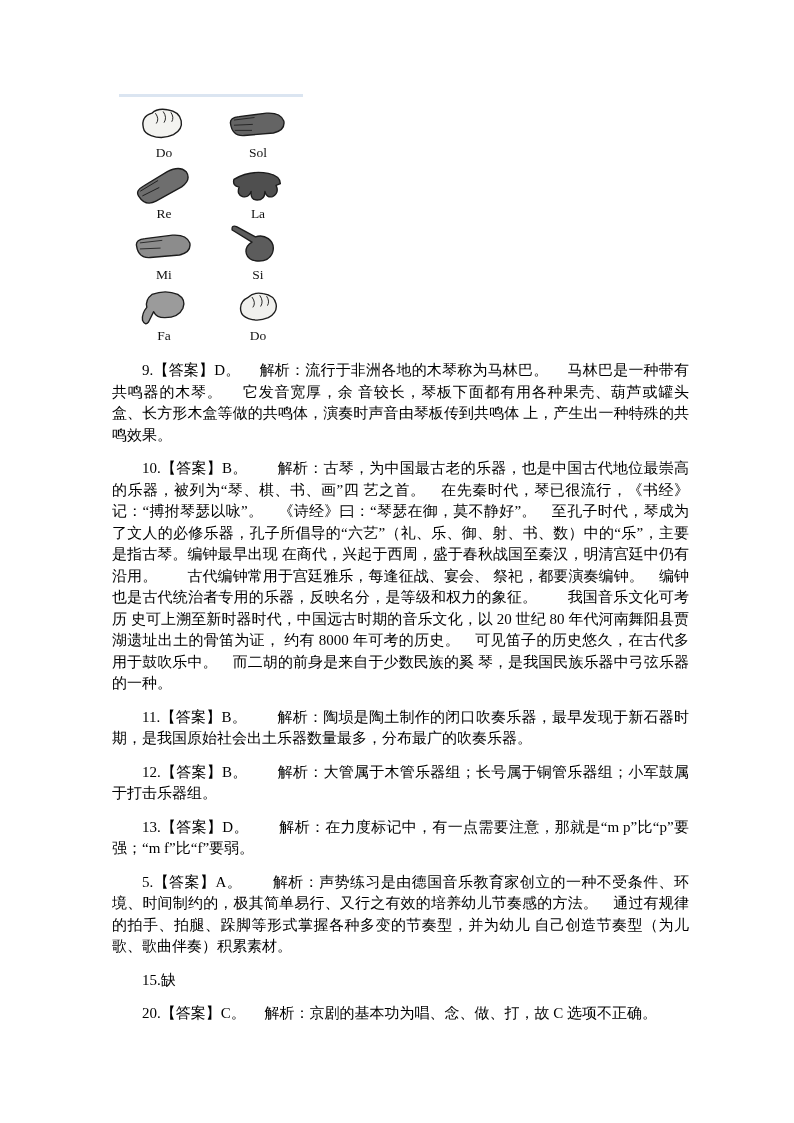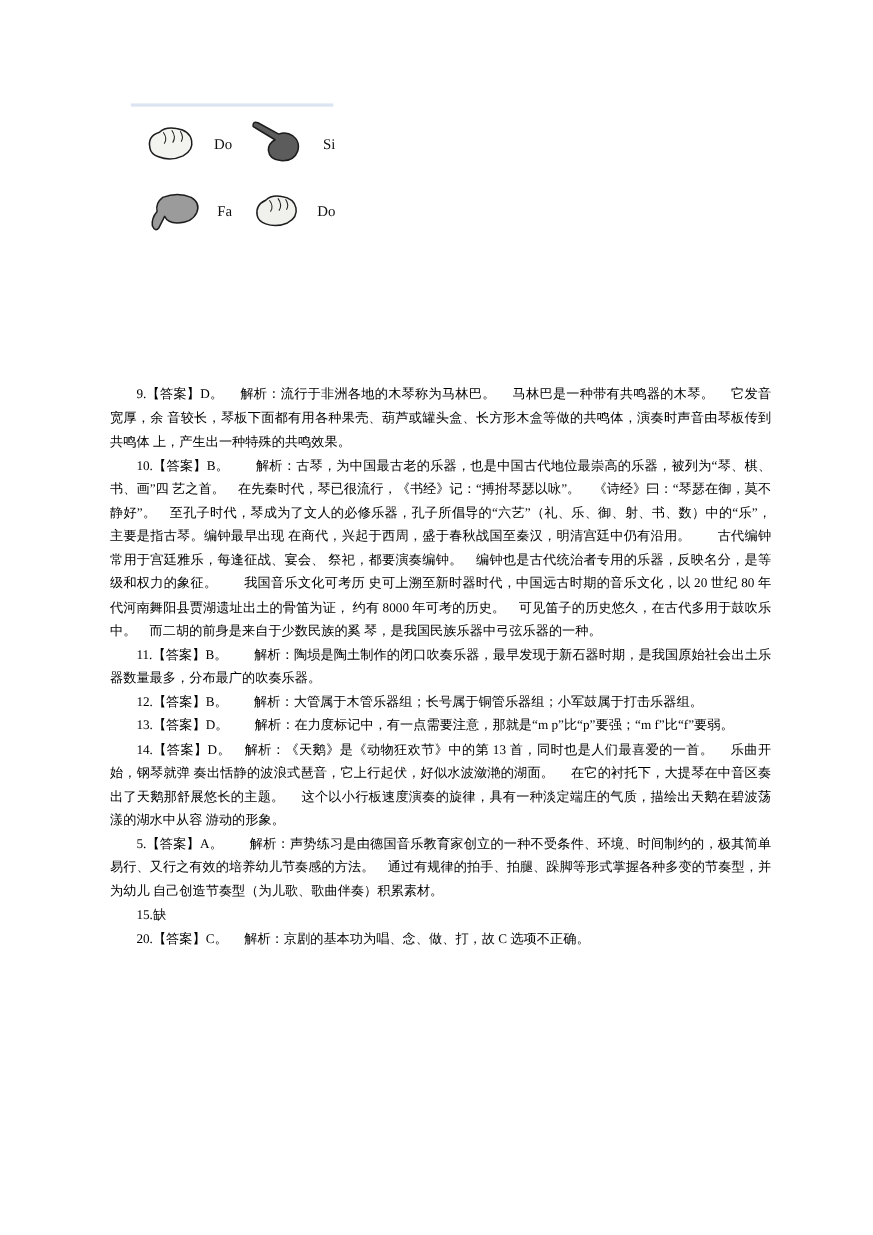--- a/index.html
+++ b/index.html
@@ -11,54 +11,83 @@
   .figure{
     position:absolute;left:117px;top:94px;width:188px;
   }
   .topline{
     height:3px;width:184px;background:#dbe5f1;margin:0 0 3px 2px;
   }
   .hands-grid{
     display:grid;grid-template-columns:94px 94px;
   }
   .hand-cell{
-    height:61px;display:flex;flex-direction:row;align-items:center;
+    height:61px;display:flex;flex-direction:column;align-items:center;
     justify-content:flex-end;
   }
   .hand-svg{width:76px;height:43px;display:block;}
   .hand-label{
     font-size:13.5px;line-height:16px;color:#111;text-align:center;
     font-family:"Liberation Serif","DejaVu Serif",serif;
   }
   .answers{
     position:absolute;left:100px;top:348px;width:601px;
   }
   .ans{
-    margin:0;font-size:12px;line-height:21.5px;text-align:justify;
+    margin:12px;font-size:15px;line-height:21.5px;text-align:justify;
     text-indent:2em;word-break:break-all;
   }
 </style>
 </head>
 <body>
 
 <div class="figure">
   <div class="topline" style="background: rgb(219, 229, 241);"></div>
   <div class="hands-grid">
 
     <div class="hand-cell">
       <svg class="hand-svg" viewBox="0 0 76 50">
         <path class="hand-shape" d="M14 30 Q11 17 24 13 Q30 7 42 9 Q56 11 58 22 Q60 32 49 38 Q36 44 23 39 Q15 36 14 30 Z" stroke="#1c1c1c" stroke-width="1.6" stroke-linejoin="round" fill="#f3f3f0"></path>
         <path d="M28 13 q5 7 1 12 M37 11 q5 7 1 13 M46 12 q4 6 1 11" fill="none" stroke="#1c1c1c" stroke-width="1.1"></path>
       </svg>
       <div class="hand-label">Do</div>
     </div>
 
+    <div class="hand-cell">
+      <svg class="hand-svg" viewBox="0 0 76 50">
+        <path class="hand-shape" d="M6 25 Q5 18 16 17 L48 13 Q64 12 68 22 Q70 33 56 36 L22 39 Q8 40 6 25 Z" stroke="#1c1c1c" stroke-width="1.6" stroke-linejoin="round" fill="#646464"></path>
+        <path d="M10 21 l24 -3 M10 27 l22 -1 M11 33 l20 0" fill="none" stroke="#1c1c1c" stroke-width="1"></path>
+      </svg>
+      <div class="hand-label">Sol</div>
+    </div>
 
+    <div class="hand-cell">
+      <svg class="hand-svg" viewBox="0 0 76 50">
+        <g transform="rotate(-24 38 26)">
+          <path class="hand-shape" d="M6 25 Q5 18 16 17 L48 13 Q64 12 68 22 Q70 33 56 36 L22 39 Q8 40 6 25 Z" stroke="#1c1c1c" stroke-width="1.6" stroke-linejoin="round" fill="#6e6e6e"></path>
+          <path d="M10 21 l24 -3 M10 27 l22 -1" fill="none" stroke="#1c1c1c" stroke-width="1"></path>
+        </g>
+      </svg>
+      <div class="hand-label">Re</div>
+    </div>
 
+    <div class="hand-cell">
+      <svg class="hand-svg" viewBox="0 0 76 50">
+        <path class="hand-shape" d="M10 19 Q28 8 50 12 Q64 15 64 24 L59 26 Q63 35 55 39 Q48 41 46 33 Q46 43 37 43 Q29 43 30 33 Q27 41 20 39 Q13 37 16 28 Q8 27 10 19 Z" stroke="#1c1c1c" stroke-width="1.6" stroke-linejoin="round" fill="#4f4f4f"></path>
+      </svg>
+      <div class="hand-label">La</div>
+    </div>
 
+    <div class="hand-cell">
+      <svg class="hand-svg" viewBox="0 0 76 50">
+        <path class="hand-shape" d="M6 25 Q5 18 16 17 L48 13 Q64 12 68 22 Q70 33 56 36 L22 39 Q8 40 6 25 Z" stroke="#1c1c1c" stroke-width="1.6" stroke-linejoin="round" fill="#8c8c8c"></path>
+        <path d="M10 22 l26 -3 M10 29 l24 -1" fill="none" stroke="#1c1c1c" stroke-width="1"></path>
+      </svg>
+      <div class="hand-label">Mi</div>
+    </div>
 
     <div class="hand-cell">
       <svg class="hand-svg" viewBox="0 0 76 50">
         <path class="hand-shape" d="M13 3 Q7 1 8 7 L31 21 Q24 25 24 32 Q25 42 37 43 Q51 44 55 33 Q58 23 50 17 Q43 12 35 15 Z" stroke="#1c1c1c" stroke-width="1.6" stroke-linejoin="round" fill="#5c5c5c"></path>
       </svg>
       <div class="hand-label">Si</div>
     </div>
 
     <div class="hand-cell">
       <svg class="hand-svg" viewBox="0 0 76 50">
@@ -77,17 +106,16 @@
 
   </div>
 </div>
 
 <div class="answers">
   <p class="ans">9.【答案】D。　 解析：流行于非洲各地的木琴称为马林巴。　 马林巴是一种带有共鸣器的木琴。　 它发音宽厚，余 音较长，琴板下面都有用各种果壳、葫芦或罐头盒、长方形木盒等做的共鸣体，演奏时声音由琴板传到共鸣体 上，产生出一种特殊的共鸣效果。</p>
   <p class="ans">10.【答案】B。　　解析：古琴，为中国最古老的乐器，也是中国古代地位最崇高的乐器，被列为“琴、棋、书、画”四 艺之首。　在先秦时代，琴已很流行，《书经》记：“搏拊琴瑟以咏”。　《诗经》曰：“琴瑟在御，莫不静好”。　至孔子时代，琴成为了文人的必修乐器，孔子所倡导的“六艺”（礼、乐、御、射、书、数）中的“乐”，主要是指古琴。编钟最早出现 在商代，兴起于西周，盛于春秋战国至秦汉，明清宫廷中仍有沿用。　　古代编钟常用于宫廷雅乐，每逢征战、宴会、 祭祀，都要演奏编钟。　编钟也是古代统治者专用的乐器，反映名分，是等级和权力的象征。　　我国音乐文化可考历 史可上溯至新时器时代，中国远古时期的音乐文化，以 20 世纪 80 年代河南舞阳县贾湖遗址出土的骨笛为证， 约有 8000 年可考的历史。　可见笛子的历史悠久，在古代多用于鼓吹乐中。　而二胡的前身是来自于少数民族的奚 琴，是我国民族乐器中弓弦乐器的一种。</p>
   <p class="ans">11.【答案】B。　　解析：陶埙是陶土制作的闭口吹奏乐器，最早发现于新石器时期，是我国原始社会出土乐器数量最多，分布最广的吹奏乐器。</p>
   <p class="ans">12.【答案】B。　　解析：大管属于木管乐器组；长号属于铜管乐器组；小军鼓属于打击乐器组。</p>
   <p class="ans">13.【答案】D。　　解析：在力度标记中，有一点需要注意，那就是“m p”比“p”要强；“m f”比“f”要弱。</p>
-  <p class="ans">14.【答案】D。　解析：《天鹅》是《动物狂欢节》中的第 13 首，同时也是人们最喜爱的一首。　 乐曲开始，钢琴就弹 奏出恬静的波浪式琶音，它上行起伏，好似水波潋滟的湖面。　 在它的衬托下，大提琴在中音区奏出了天鹅那舒展悠长的主题。　 这个以小行板速度演奏的旋律，具有一种淡定端庄的气质，描绘出天鹅在碧波荡漾的湖水中从容 游动的形象。</p>
   <p class="ans">5.【答案】A。　　解析：声势练习是由德国音乐教育家创立的一种不受条件、环境、时间制约的，极其简单易行、又行之有效的培养幼儿节奏感的方法。　通过有规律的拍手、拍腿、跺脚等形式掌握各种多变的节奏型，并为幼儿 自己创造节奏型（为儿歌、歌曲伴奏）积累素材。</p>
   <p class="ans">15.缺</p>
   <p class="ans">20.【答案】C。　 解析：京剧的基本功为唱、念、做、打，故 C 选项不正确。</p>
 </div>
 
 </body></html>

